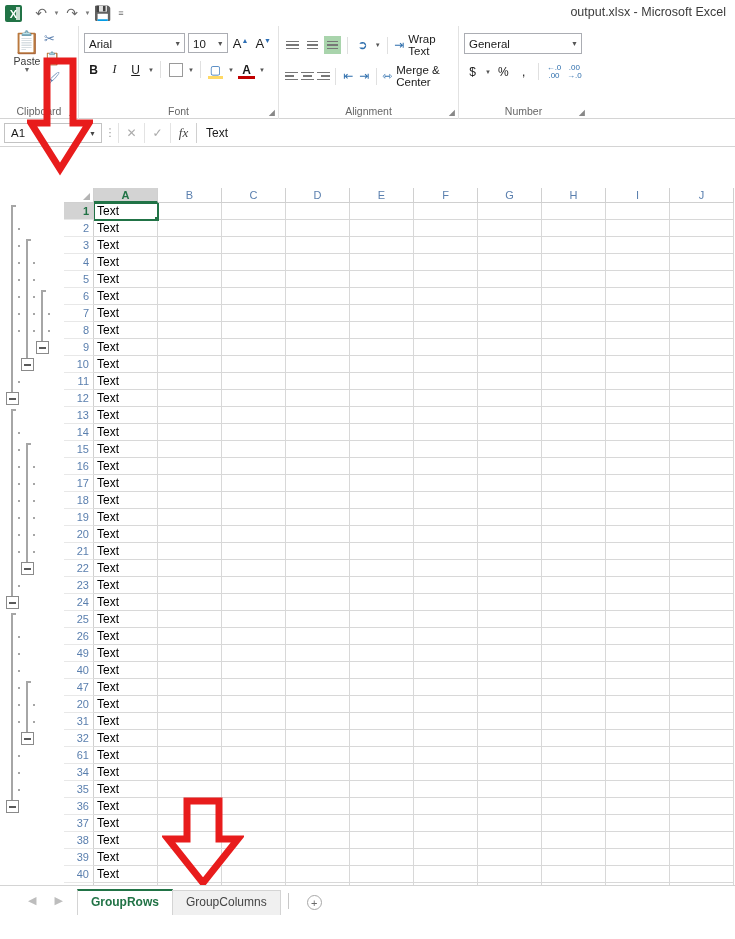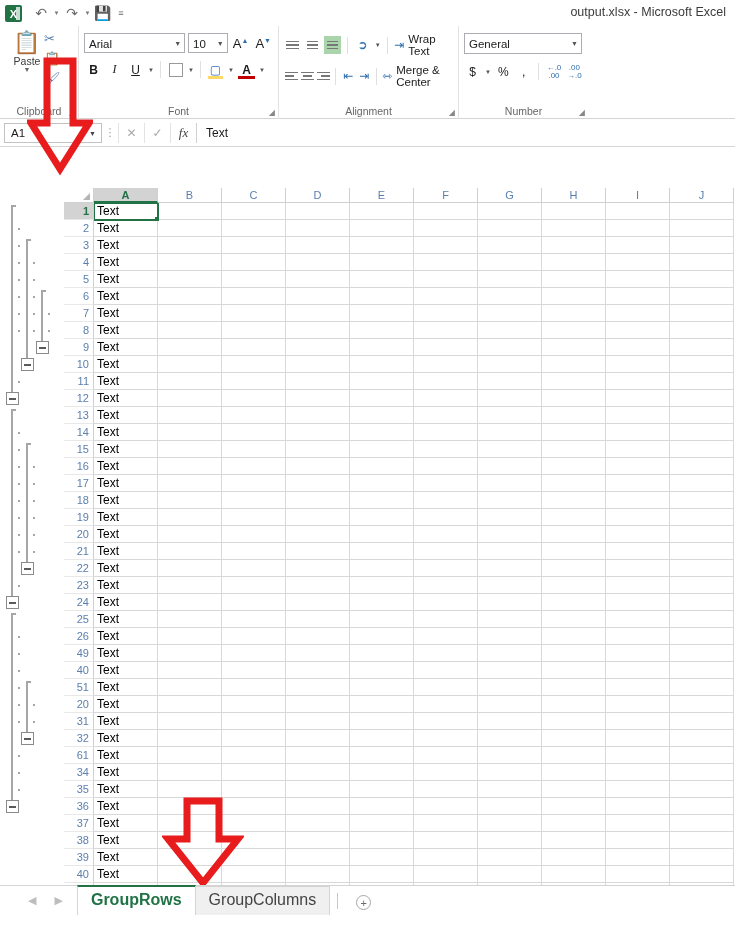--- a/index.html
+++ b/index.html
@@ -228,21 +228,21 @@
   .arrow { position:absolute; pointer-events:none; }
 
   
   .tabsbar {
     position:absolute; left:0; bottom:24px; right:0; height:30px;
     background:#fff; border-top:1px solid #d4d4d4; display:flex; align-items:flex-end;
   }
   .navbtns { display:flex; align-items:center; gap:18px; padding: 0 14px 8px 28px; }
   .navbtn { font-size:11px; color:#bdbdbd; }
   .stab {
-    padding: 4px 13px 6px; font-size:16px; color:#444; background:#f0f0f0;
+    padding: 4px 13px 6px; font-size:12px; color:#444; background:#f0f0f0;
     border:1px solid #d4d4d4; border-bottom:none; margin-right:-1px;
   }
   .stab.active {
     background:#fff; color:#217346; font-weight:bold;
     border-top:2px solid #217346; padding-top: 4px;
   }
   .tabsep { width:1px; height:16px; background:#c8c8c8; margin: 0 8px 6px; }
   .addsheet {
     width:15px; height:15px; border-radius:50%; border:1px solid #a8a8a8;
     color:#6a6a6a; font-size:11px; display:flex; align-items:center; justify-content:center;
@@ -556,21 +556,21 @@
         <div class="rh">19</div>
         <div class="rh">20</div>
         <div class="rh">21</div>
         <div class="rh">22</div>
         <div class="rh">23</div>
         <div class="rh">24</div>
         <div class="rh">25</div>
         <div class="rh">26</div>
         <div class="rh">49</div>
         <div class="rh">40</div>
-        <div class="rh">51</div>
+        <div class="rh">47</div>
         <div class="rh">20</div>
         <div class="rh">31</div>
         <div class="rh">32</div>
         <div class="rh">61</div>
         <div class="rh">34</div>
         <div class="rh">35</div>
         <div class="rh">36</div>
         <div class="rh">37</div>
         <div class="rh">38</div>
         <div class="rh">39</div>

